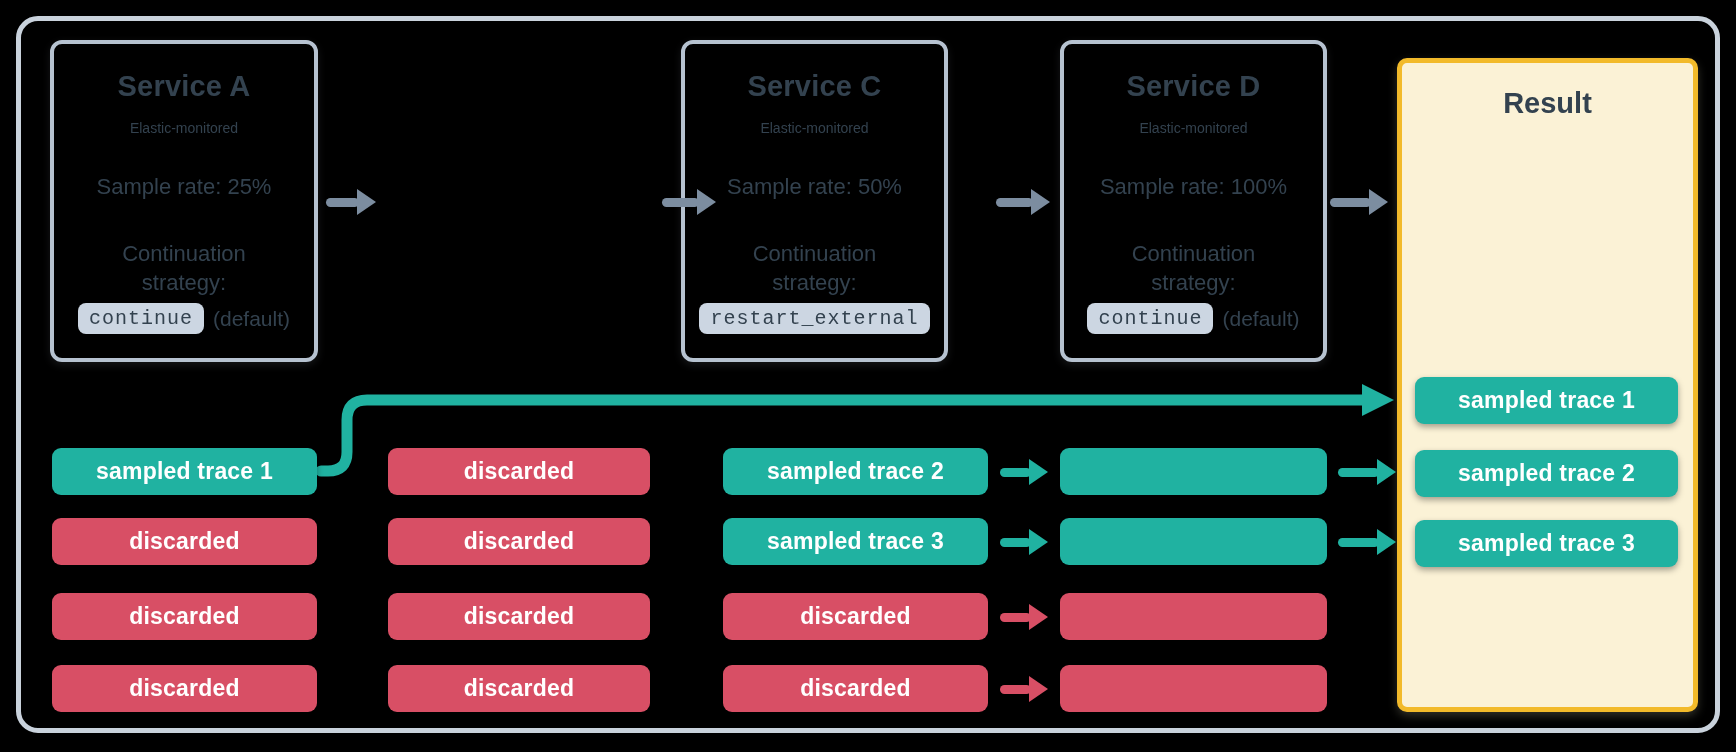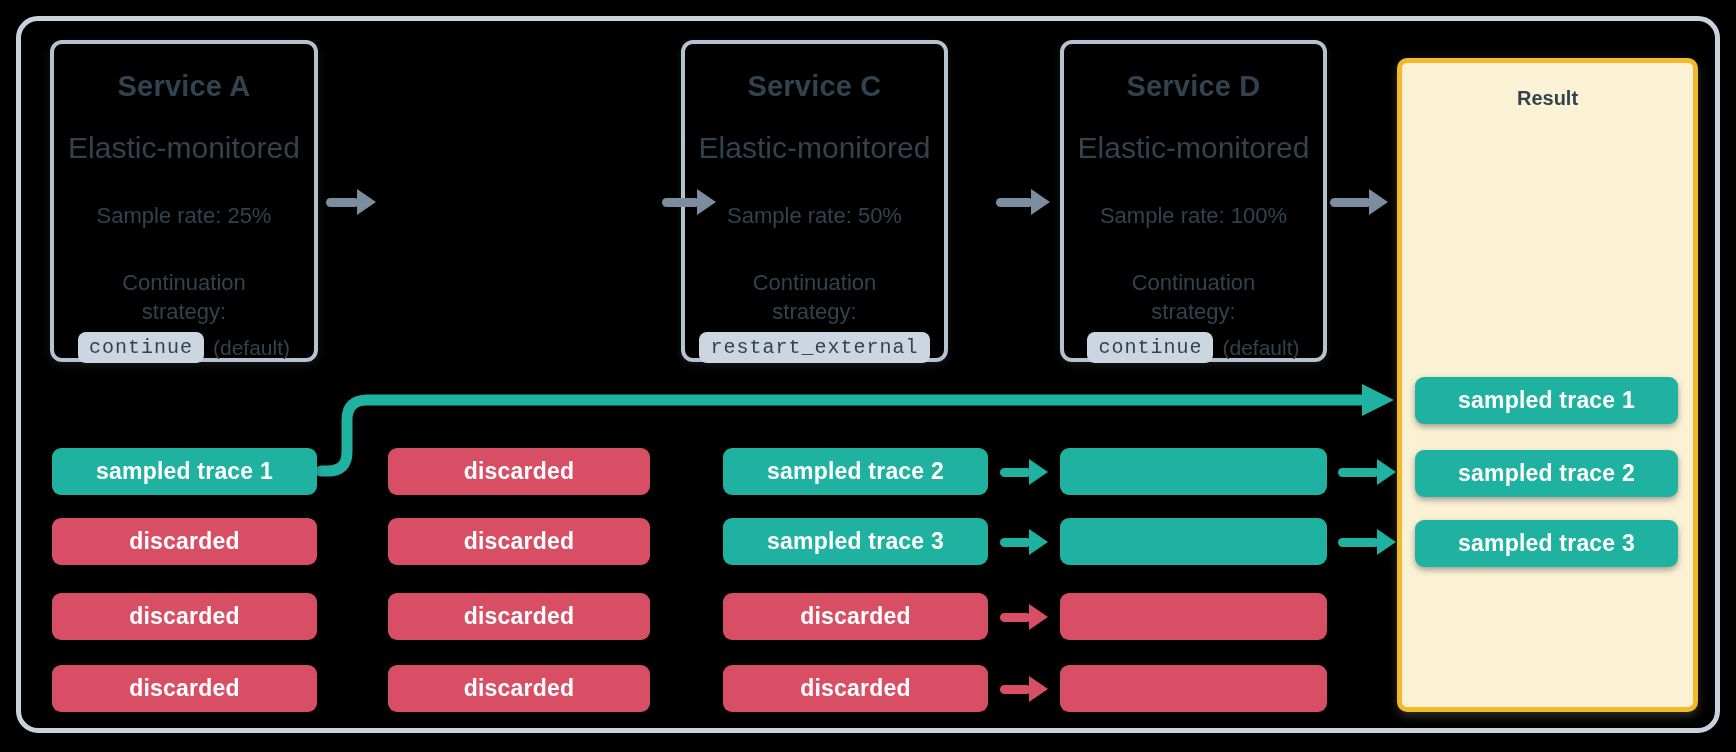--- a/index.html
+++ b/index.html
@@ -22,37 +22,37 @@
     position:absolute;left:16px;top:16px;width:1694px;height:707px;
     border:5px solid var(--frame-border);border-radius:22px;background:transparent;
   }
   .svc-box{
     position:absolute;top:40px;height:314px;
     border:4px solid var(--box-border);border-radius:12px;
     display:flex;flex-direction:column;align-items:center;text-align:center;
     box-shadow:0 3px 8px rgba(180,192,205,.12);
   }
   .svc-title{margin-top:26px;font-size:29px;font-weight:bold;letter-spacing:.2px;}
-  .svc-sub{margin-top:28px;font-size:30px;}
+  .svc-sub{margin-top:17px;font-size:14px;}
   .svc-rate{margin-top:38px;font-size:22px;text-align:right;}
   .svc-strategy{margin-top:40px;font-size:22px;line-height:1.3;width:190px;}
   .svc-code-row{margin-top:6px;display:flex;align-items:center;gap:9px;}
   .code-chip{
     background:var(--code-bg);color:var(--slate);border-radius:8px;
     font-family:"Liberation Mono","DejaVu Sans Mono",monospace;
     font-size:20px;padding:4px 11px;letter-spacing:1px;
   }
   .code-suffix{font-size:21px;}
   .result-box{
     position:absolute;left:1397px;top:58px;width:301px;height:654px;
     background:var(--yellow-fill);border:5px solid var(--yellow-border);border-radius:10px;
     box-sizing:border-box;box-shadow:0 4px 10px rgba(190,190,160,.25);
     text-align:center;
   }
-  .result-title{margin-top:24px;font-size:20px;font-weight:bold;color:var(--slate);}
+  .result-title{margin-top:24px;font-size:29px;font-weight:bold;color:var(--slate);}
   .chip{
     position:absolute;height:47px;border-radius:9px;
     display:flex;align-items:center;justify-content:center;
     color:#fff;font-size:23px;font-weight:bold;letter-spacing:.2px;
     box-shadow:0 3px 6px rgba(0,0,0,.35);
   }
   .chip.sampled{background:var(--teal);}
   .chip.discarded{background:var(--red);}
   .arrow{position:absolute;display:flex;align-items:center;height:28px;}
   .arrow .bar{flex:1;height:9px;border-radius:4.5px;background:currentColor;}

